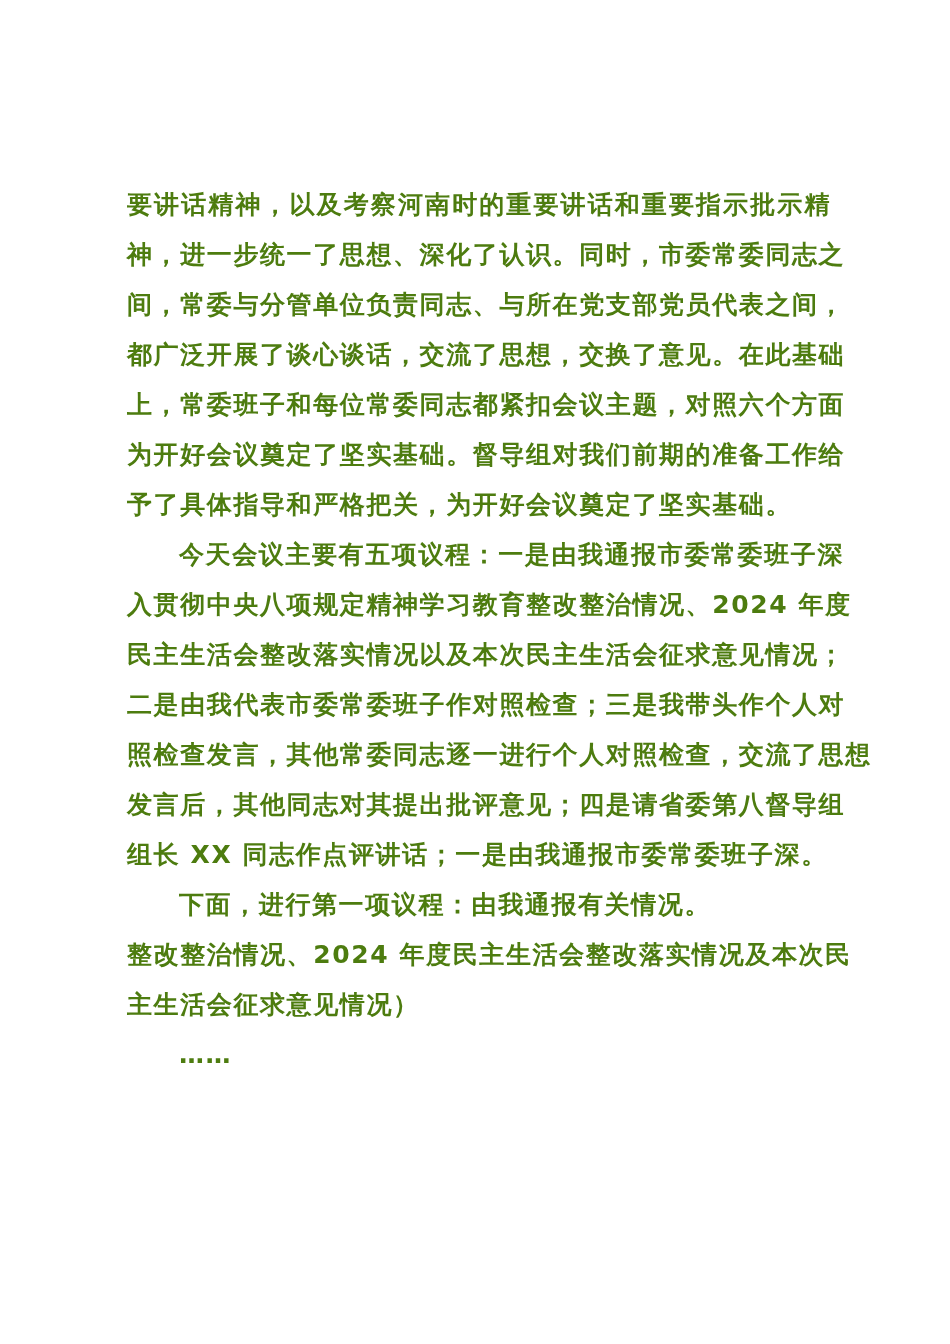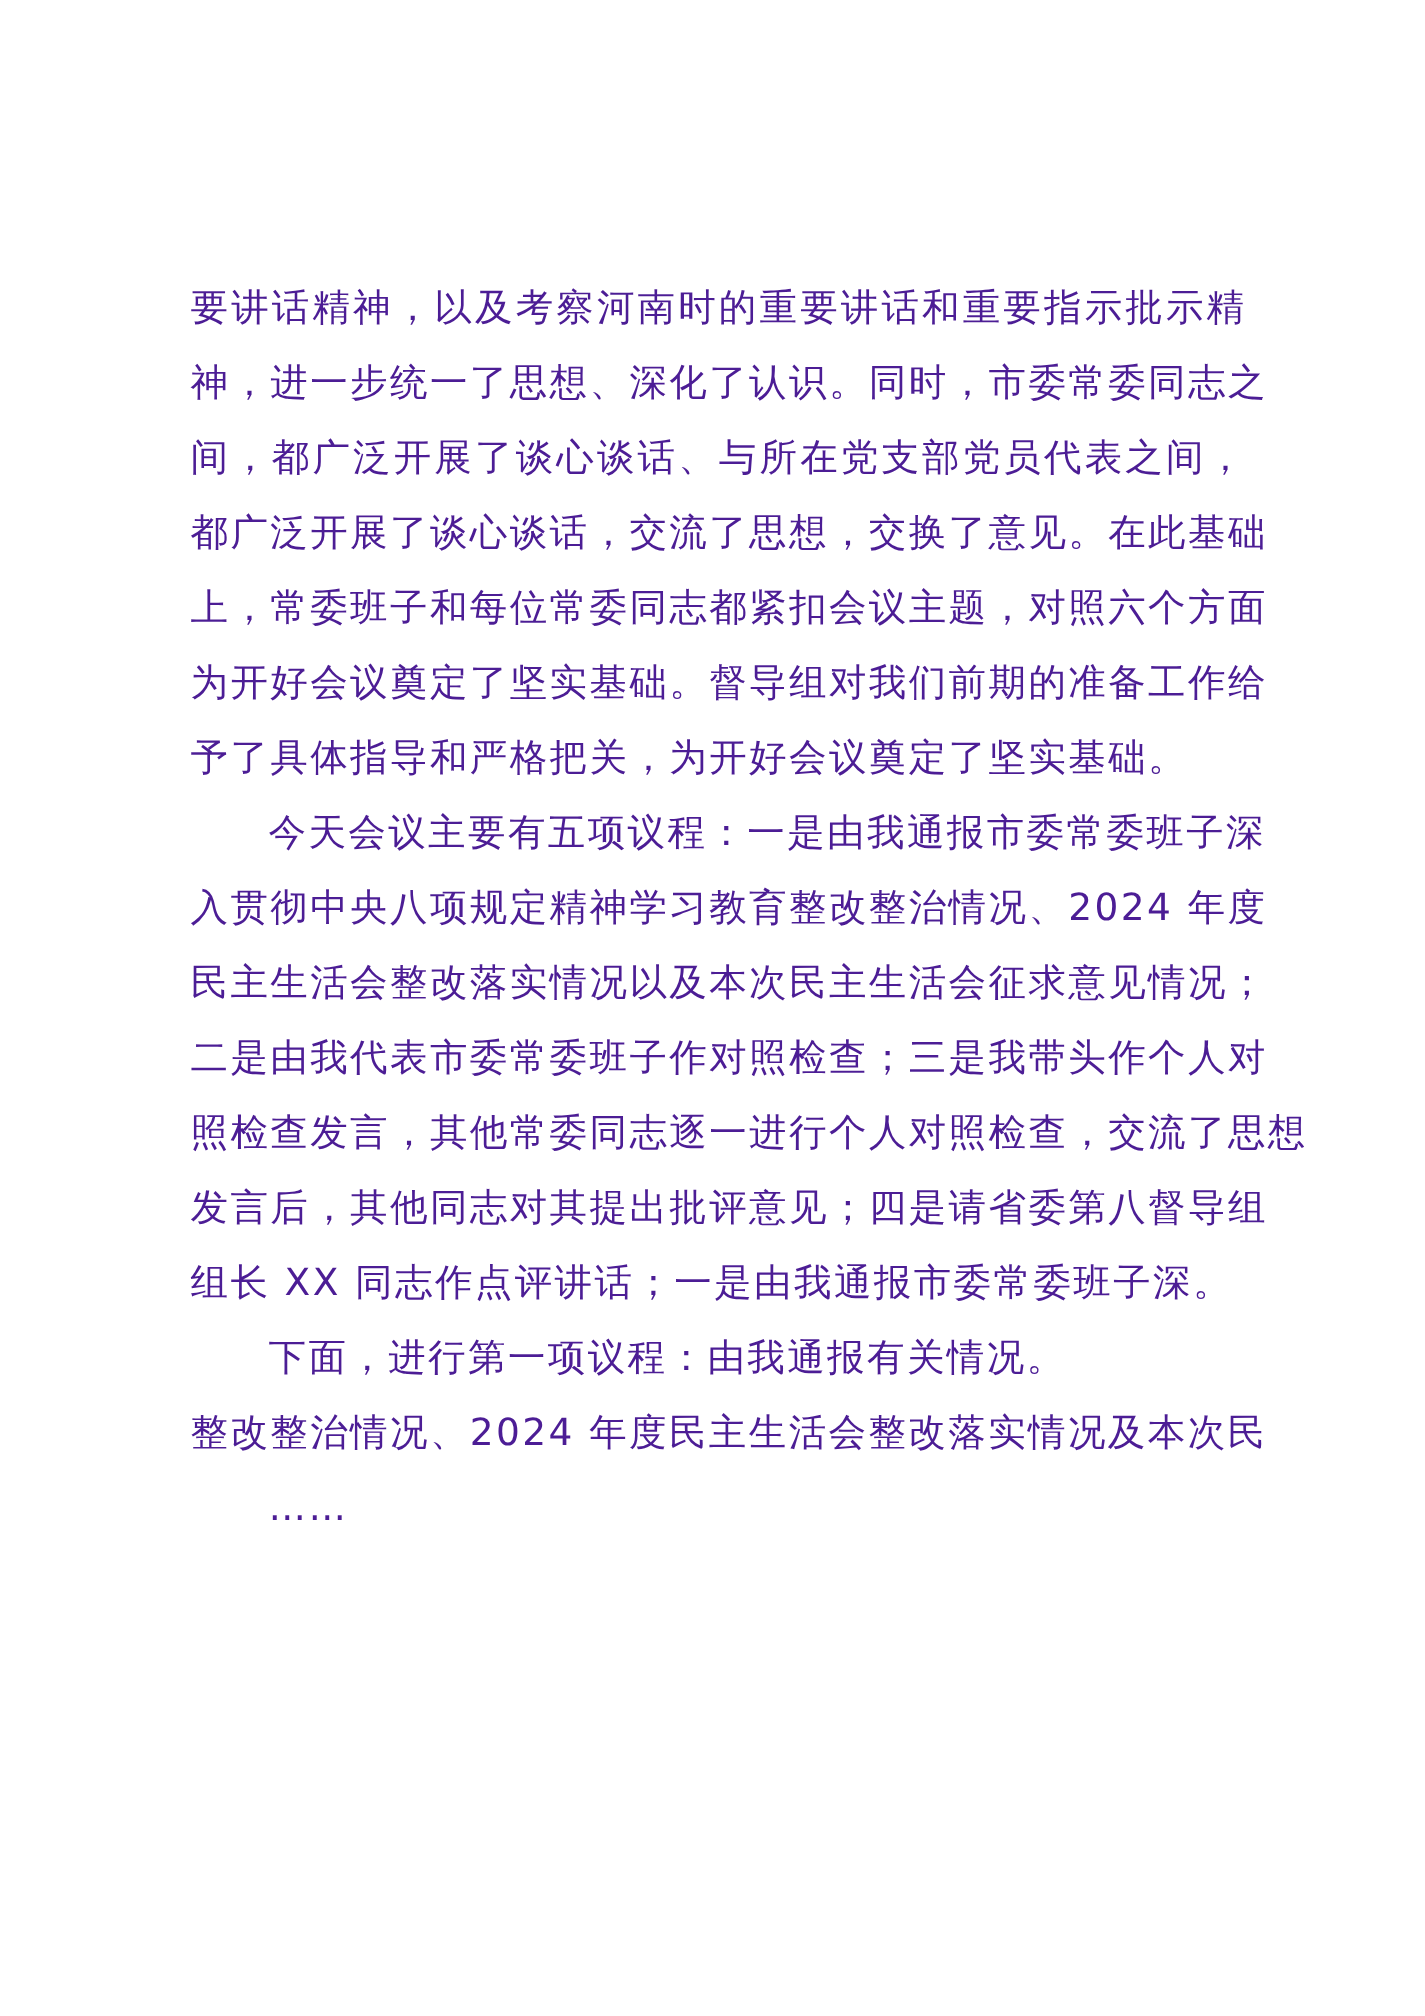--- a/index.html
+++ b/index.html
@@ -5,51 +5,53 @@
   html, body { margin: 0; padding: 0; background: #ffffff; }
   body { width: 950px; height: 1344px; position: relative; overflow: hidden; }
   .page {
     position: absolute;
     left: 127px;
     top: 180px;
     width: 704px;
     font-family: "DejaVu Sans", "Liberation Sans", sans-serif;
     font-size: 25px;
     line-height: 50px;
-    color: #4c1d95;
+    color: #4d7c0f;
     letter-spacing: 1.6px;
+    font-weight: bold;
   }
   .para { margin: 0; text-align: justify; text-justify: inter-character; }
   .line { display: block; white-space: nowrap; text-align-last: justify; text-align: justify; }
   .line.last { text-align-last: left; }
 </style>
 </head>
 <body>
 
 <div class="page">
   <div class="para">
     <span class="line">要讲话精神，以及考察河南时的重要讲话和重要指示批示精</span>
     <span class="line">神，进一步统一了思想、深化了认识。同时，市委常委同志之</span>
-    <span class="line">间，都广泛开展了谈心谈话、与所在党支部党员代表之间，</span>
+    <span class="line">间，常委与分管单位负责同志、与所在党支部党员代表之间，</span>
     <span class="line">都广泛开展了谈心谈话，交流了思想，交换了意见。在此基础</span>
     <span class="line">上，常委班子和每位常委同志都紧扣会议主题，对照六个方面</span>
     <span class="line">为开好会议奠定了坚实基础。督导组对我们前期的准备工作给</span>
     <span class="line last">予了具体指导和严格把关，为开好会议奠定了坚实基础。</span>
   </div>
   <div class="para">
     <span class="line" style="padding-left:52px; box-sizing:border-box;">今天会议主要有五项议程：一是由我通报市委常委班子深</span>
     <span class="line">入贯彻中央八项规定精神学习教育整改整治情况、2024 年度</span>
     <span class="line">民主生活会整改落实情况以及本次民主生活会征求意见情况；</span>
     <span class="line">二是由我代表市委常委班子作对照检查；三是我带头作个人对</span>
     <span class="line">照检查发言，其他常委同志逐一进行个人对照检查，交流了思想</span>
     <span class="line">发言后，其他同志对其提出批评意见；四是请省委第八督导组</span>
     <span class="line last">组长 XX 同志作点评讲话；一是由我通报市委常委班子深。</span>
   </div>
   <div class="para">
     <span class="line last" style="padding-left:52px;">下面，进行第一项议程：由我通报有关情况。</span>
   </div>
   <div class="para">
     <span class="line">整改整治情况、2024 年度民主生活会整改落实情况及本次民</span>
+    <span class="line last">主生活会征求意见情况）</span>
   </div>
   <div class="para">
     <span class="line last" style="padding-left:52px;">……</span>
   </div>
 </div>
 
 </body></html>

